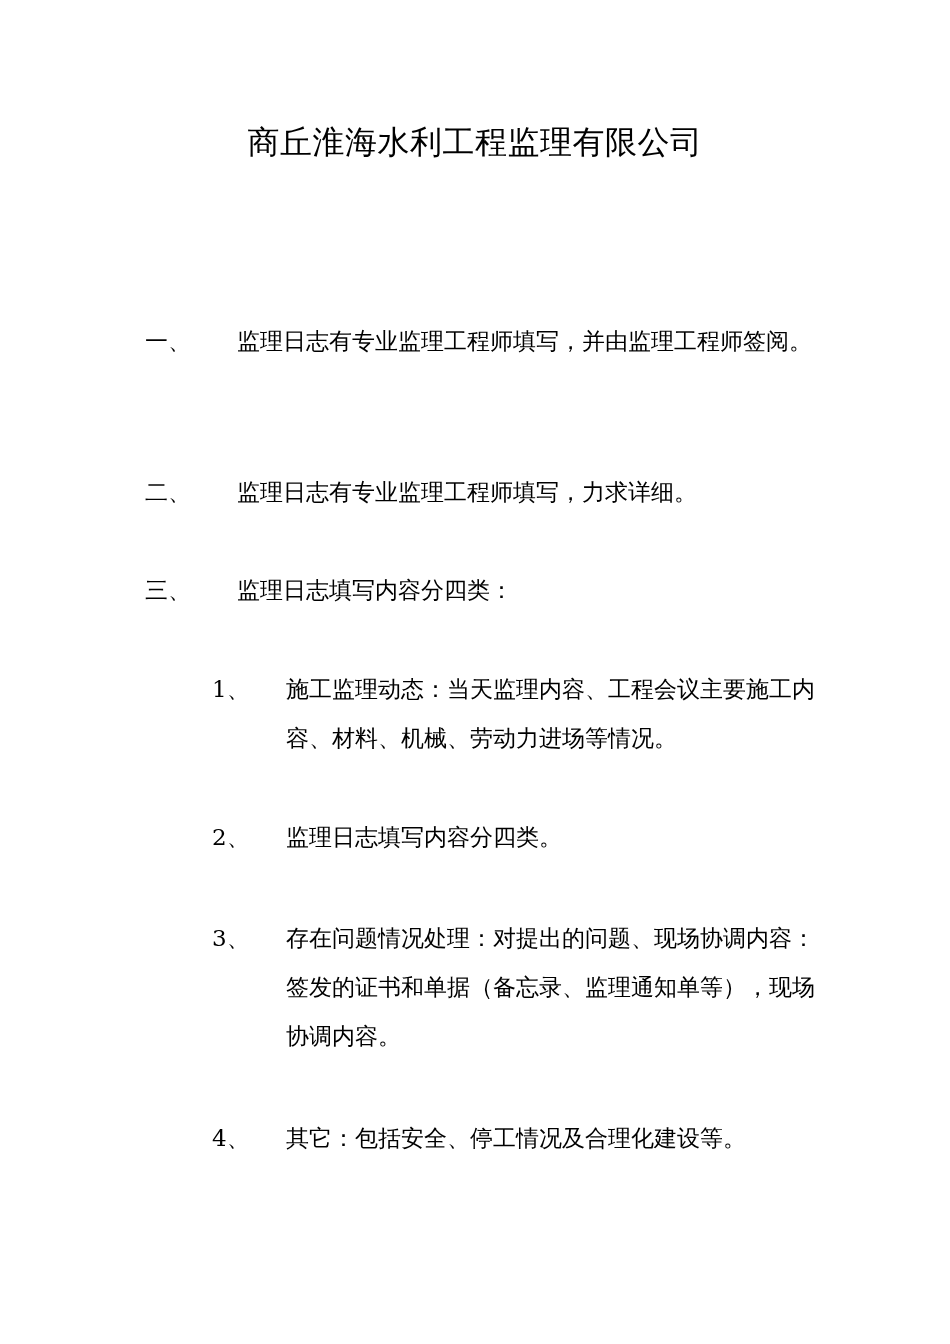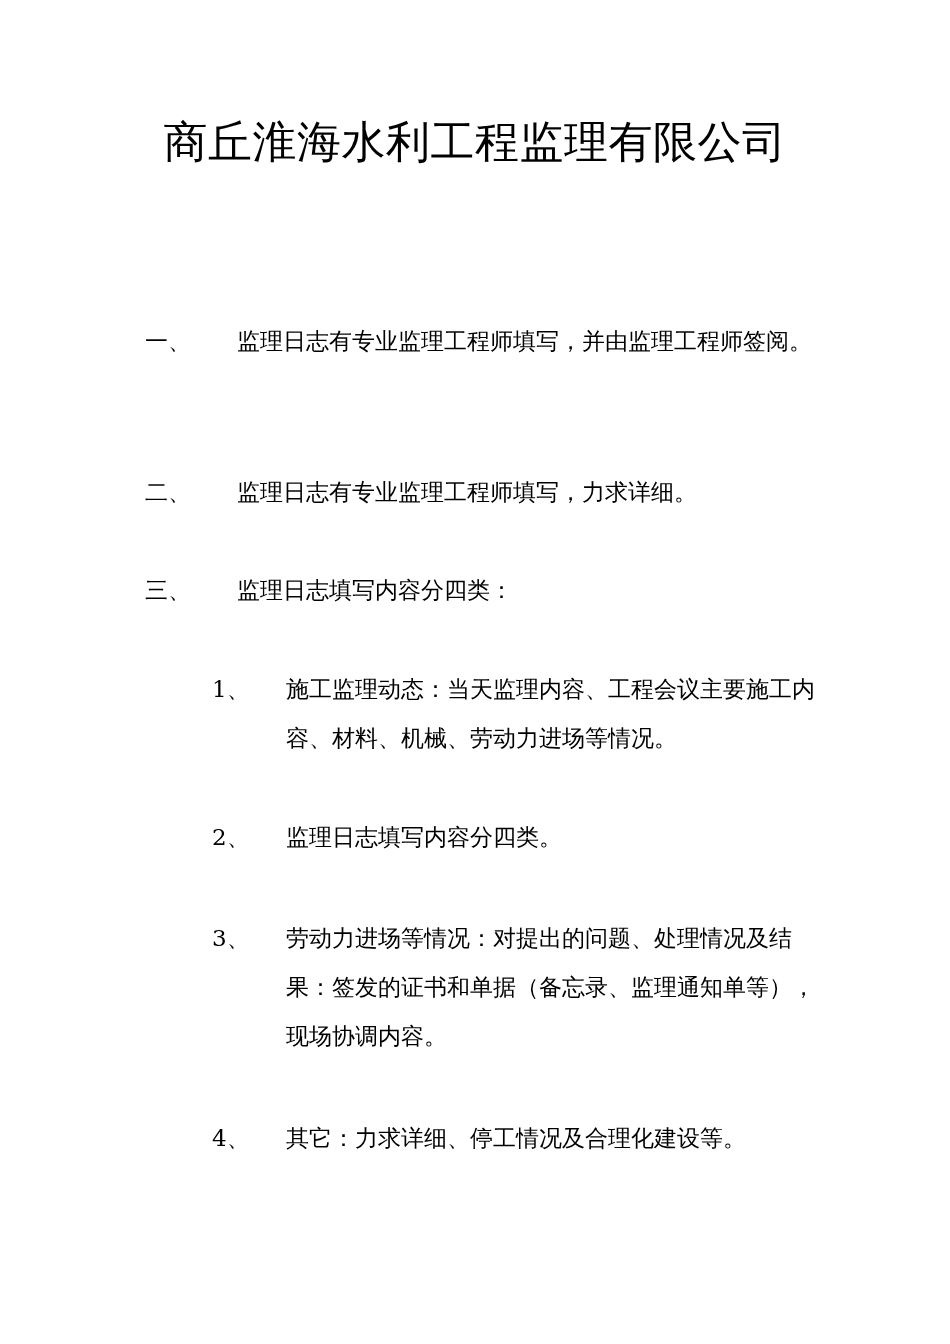--- a/index.html
+++ b/index.html
@@ -20,21 +20,21 @@
       left: 0; top: 0;
       width: 950px;
       height: 1344px;
       background: #ffffff;
     }
     .title {
       position: absolute;
       left: 0;
       width: 950px;
       text-align: center;
-      font-size: 44px;
+      font-size: 32px;
       line-height: 40px;
       letter-spacing: 0.5px;
       margin: 0;
       font-weight: normal;
     }
     .title-company { top: 122px; }
     .title-doc { top: 222px; }
 
     .item {
       position: absolute;
@@ -93,21 +93,21 @@
     <span class="text">施工监理动态：当天监理内容、工程会议主要施工内容、材料、机械、劳动力进场等情况。</span>
   </div>
 
   <div class="item lvl2 sub-2">
     <span class="marker">2、</span>
     <span class="text">监理日志填写内容分四类。</span>
   </div>
 
   <div class="item lvl2 sub-3">
     <span class="marker">3、</span>
-    <span class="text">劳动力进场等情况：对提出的问题、处理情况及结果：签发的证书和单据（备忘录、监理通知单等），现场协调内容。</span>
+    <span class="text">存在问题情况处理：对提出的问题、现场协调内容：签发的证书和单据（备忘录、监理通知单等），现场协调内容。</span>
   </div>
 
   <div class="item lvl2 sub-4">
     <span class="marker">4、</span>
-    <span class="text">其它：力求详细、停工情况及合理化建设等。</span>
+    <span class="text">其它：包括安全、停工情况及合理化建设等。</span>
   </div>
 
 </div>
 
 </body></html>

